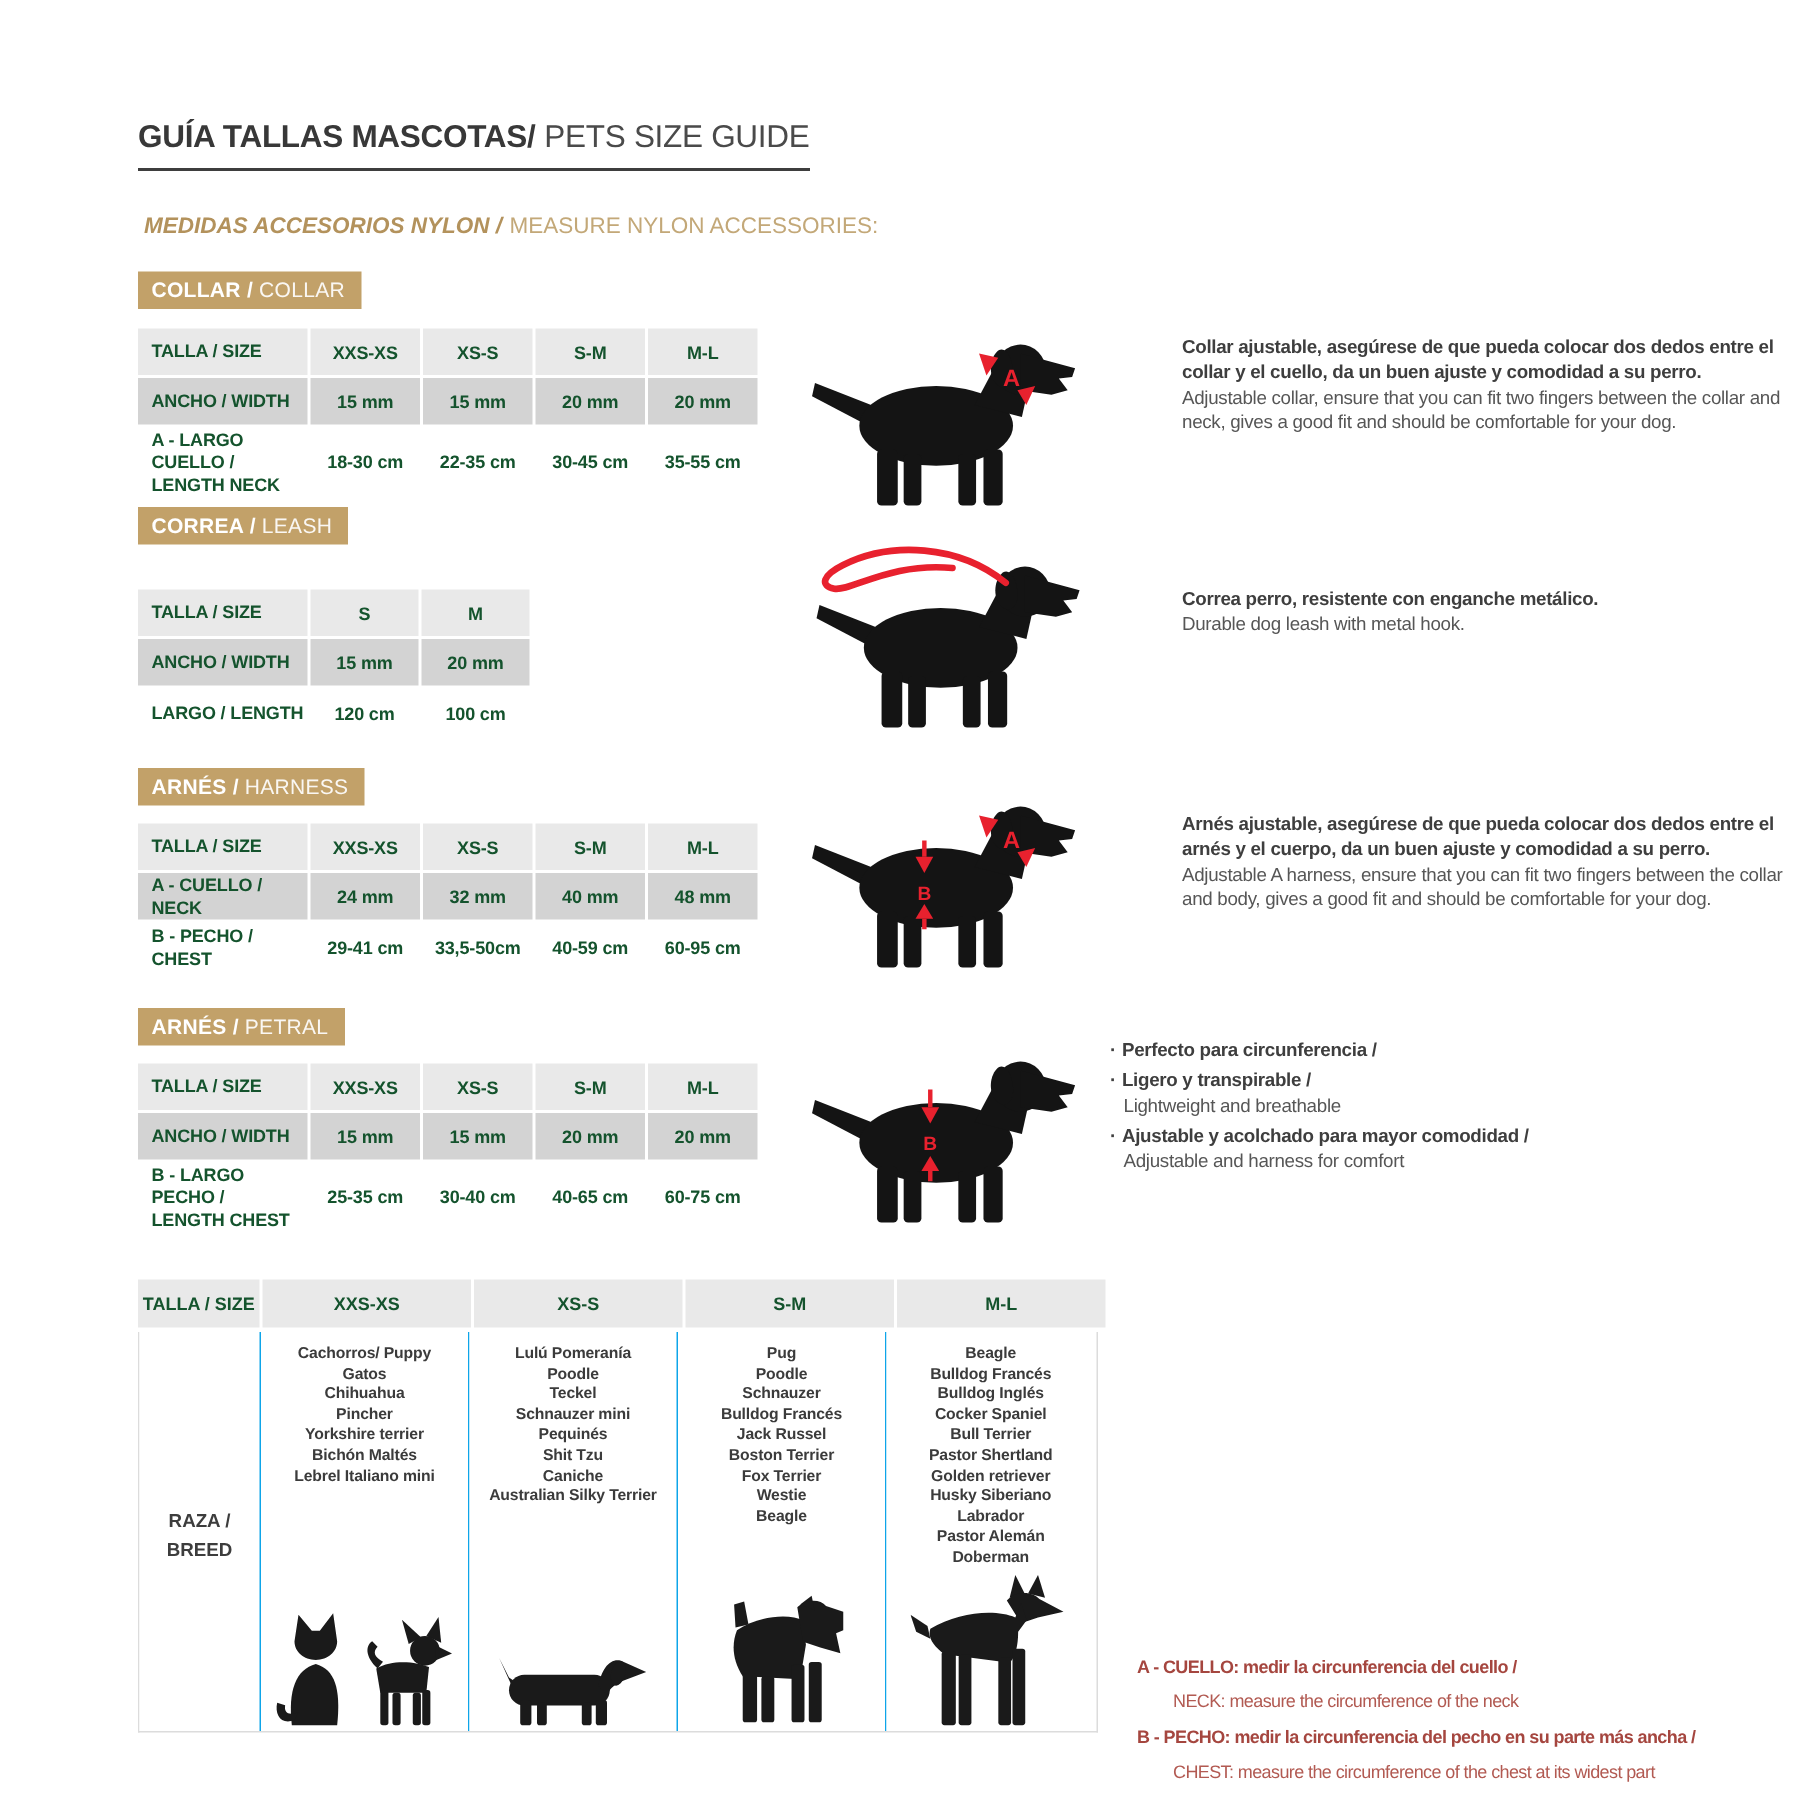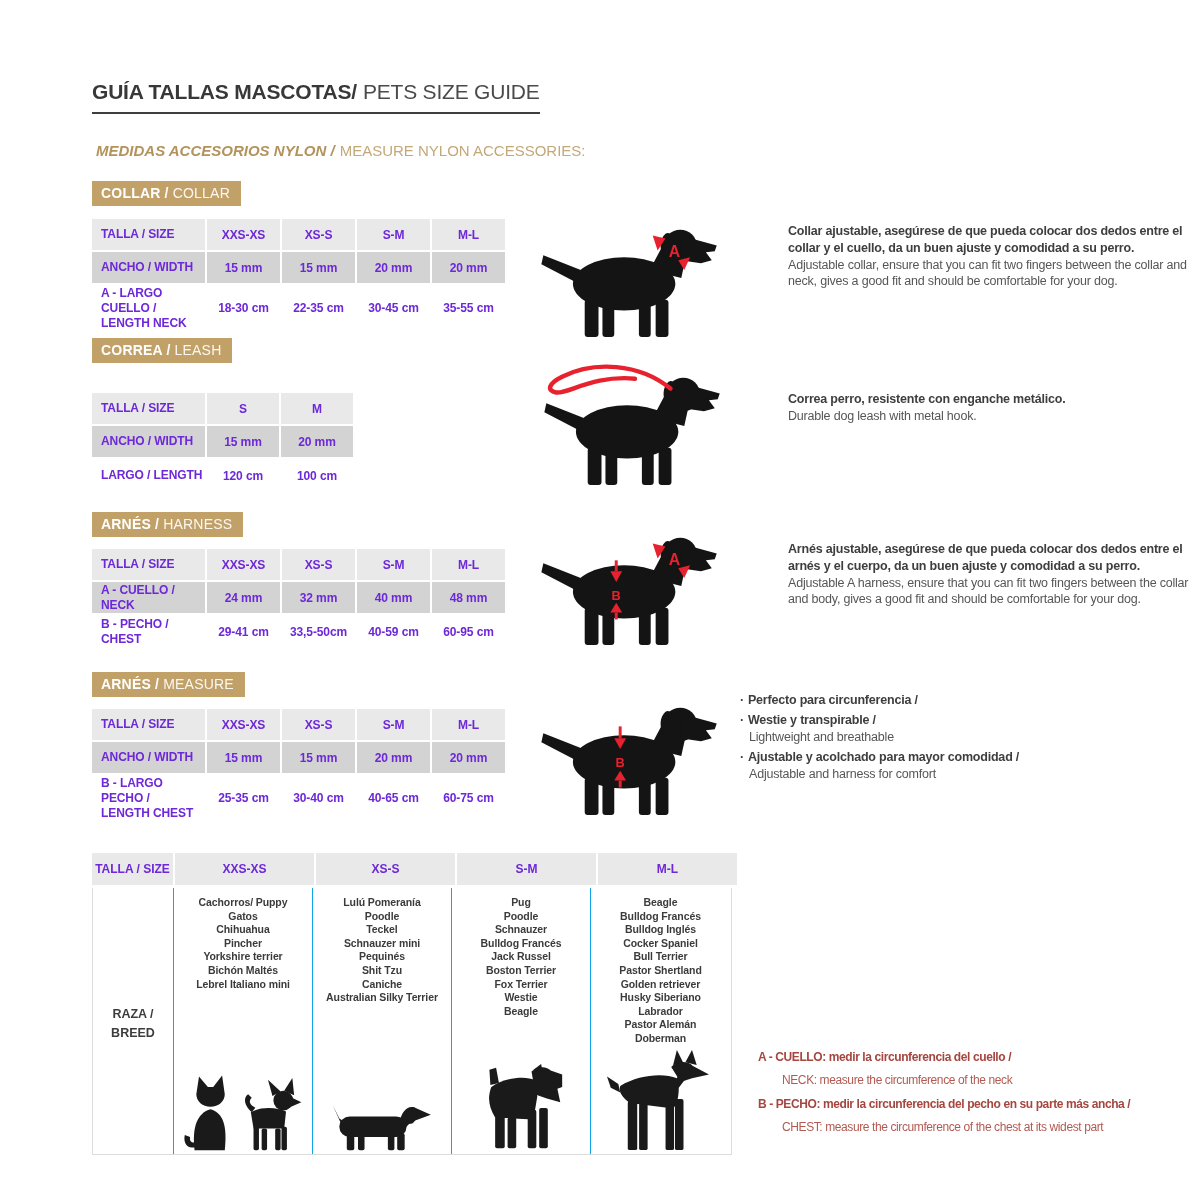--- a/index.html
+++ b/index.html
@@ -26,21 +26,21 @@
   #chip-collar{left:92px;top:181px;}
   #chip-leash{left:92px;top:338px;}
   #chip-harness{left:92px;top:512px;}
   #chip-petral{left:92px;top:672px;}
 
   
   .sz-table{font-size:12px;letter-spacing:-0.1px;}
   .sz-row{display:grid;gap:2px;margin-bottom:2px;}
   .cols5{grid-template-columns:113px 73px 73px 73px 73px;}
   .cols3{grid-template-columns:113px 72px 72px;}
-  .cell{display:flex;align-items:center;justify-content:center;font-weight:700;color:#6d28d9;
+  .cell{display:flex;align-items:center;justify-content:center;font-weight:700;color:#14532d;
         text-align:center;}
   .cell.lbl{justify-content:flex-start;padding-left:9px;text-align:left;white-space:pre-line;line-height:1.25;}
   .row-head .cell{background:#e9e9e9;height:31px;}
   .row-mid .cell{background:#d3d3d3;height:31px;}
   .row-wht .cell{background:#ffffff;height:33px;}
   .row-tall .cell{background:#ffffff;height:46px;}
   #table-collar{left:92px;top:219px;}
   #table-leash{left:92px;top:393px;}
   #table-harness{left:92px;top:549px;}
   #table-petral{left:92px;top:709px;}
@@ -85,21 +85,21 @@
           color:#3b3b3b;letter-spacing:-0.1px;}
   .sil-row{display:flex;align-items:flex-end;gap:8px;}
   .sil{fill:#1a1a1a;}
   .sil-cat{height:80px;}
   .sil-chi{height:74px;}
   .sil-dach{height:56px;}
   .sil-schn{height:90px;}
   .sil-dob{height:102px;}
 
   
-  #notes{left:758px;top:1046px;width:440px;font-size:12px;line-height:1.95;letter-spacing:-0.4px;}
+  #notes{left:758px;top:1100px;width:440px;font-size:12px;line-height:1.95;letter-spacing:-0.4px;}
   .note-es{font-weight:700;color:#a5463f;}
   .note-en{font-weight:400;color:#b25a52;padding-left:24px;}
 </style>
 </head>
 <body>
 
 <div class="page">
 
   <svg width="0" height="0" style="position:absolute" aria-hidden="true">
     <defs>
@@ -242,21 +242,21 @@
       <line x1="84" y1="97" x2="84" y2="104" stroke="#e8212e" stroke-width="3"></line>
     </g>
   </svg>
 
   <div class="abs desc" id="desc-harness">
     <div class="desc-es">Arnés ajustable, asegúrese de que pueda colocar dos dedos entre el arnés y el cuerpo, da un buen ajuste y comodidad a su perro.</div>
     <div class="desc-en">Adjustable A harness, ensure that you can fit two fingers between the collar and body, gives a good fit and should be comfortable for your dog.</div>
   </div>
 
   <div class="abs chip" id="chip-petral">
-    <span class="chip-es">ARNÉS /</span><span class="chip-en">MEASURE</span>
+    <span class="chip-es">ARNÉS /</span><span class="chip-en">PETRAL</span>
   </div>
 
   <div class="abs sz-table" id="table-petral">
     <div class="sz-row cols5 row-head">
       <div class="cell lbl">TALLA / SIZE</div>
       <div class="cell">XXS-XS</div>
       <div class="cell">XS-S</div>
       <div class="cell">S-M</div>
       <div class="cell">M-L</div>
     </div>
@@ -286,21 +286,21 @@
       <polygon points="82,95 94,95 88,85" fill="#e8212e"></polygon>
       <line x1="88" y1="95" x2="88" y2="102" stroke="#e8212e" stroke-width="3"></line>
     </g>
   </svg>
 
   <div class="abs" id="bullets">
     <div class="bullet">
       <div class="b-es"><span class="b-dot">·</span><span>Perfecto para circunferencia /</span></div>
     </div>
     <div class="bullet">
-      <div class="b-es"><span class="b-dot">·</span><span>Westie y transpirable /</span></div>
+      <div class="b-es"><span class="b-dot">·</span><span>Ligero y transpirable /</span></div>
       <div class="b-en">Lightweight and breathable</div>
     </div>
     <div class="bullet">
       <div class="b-es"><span class="b-dot">·</span><span>Ajustable y acolchado para mayor comodidad /</span></div>
       <div class="b-en">Adjustable and harness for comfort</div>
     </div>
   </div>
 
   <div class="abs" id="breed-table">
     <div class="bt-head">

